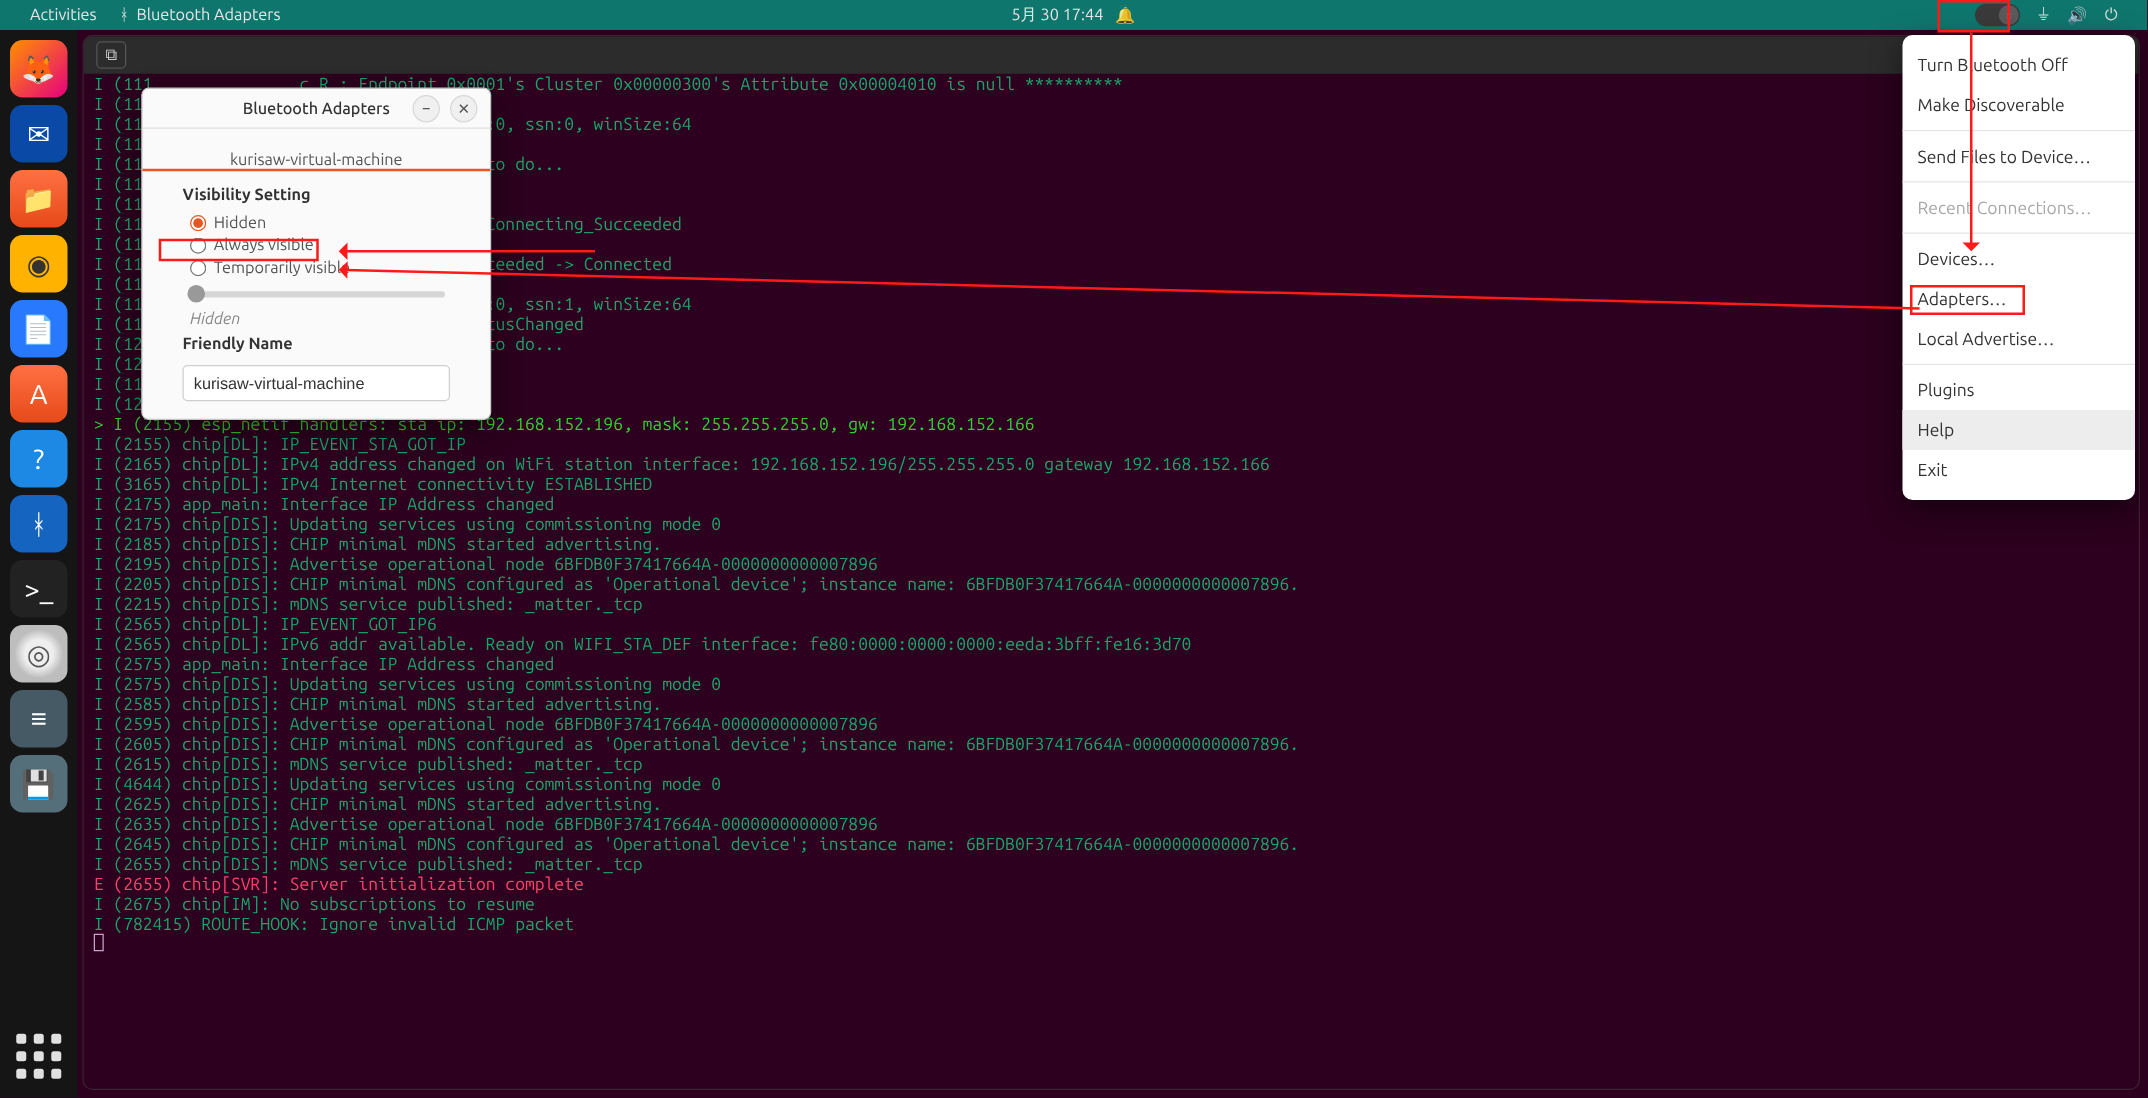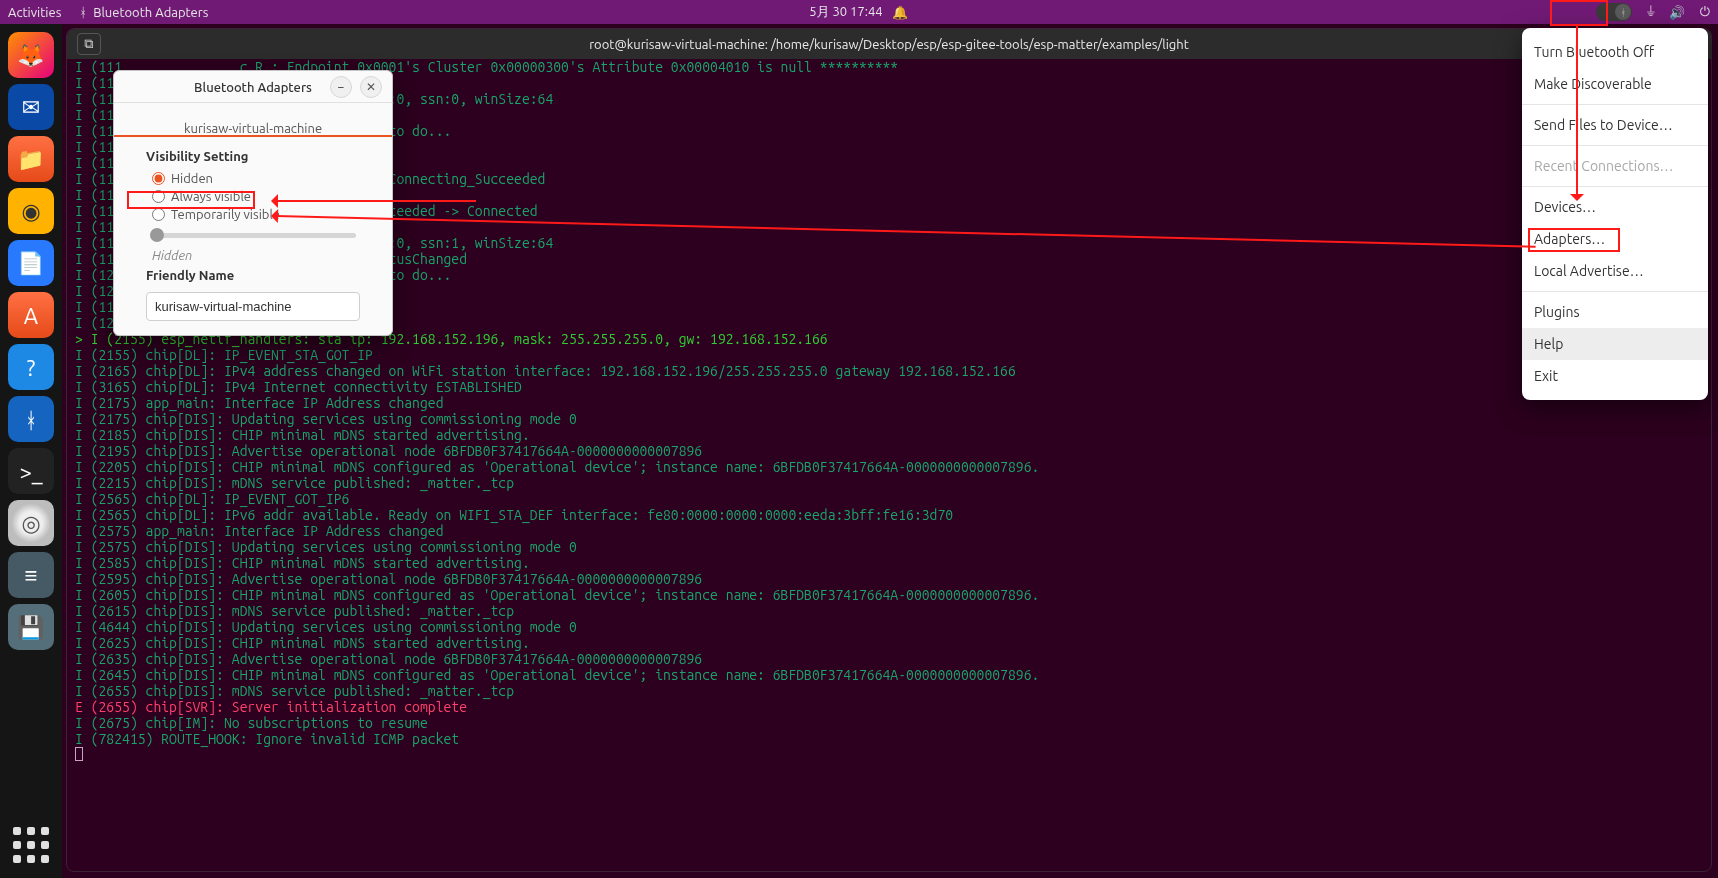--- a/index.html
+++ b/index.html
@@ -10,26 +10,26 @@
     height: 878px;
     overflow: hidden;
     position: relative;
     color: #d4d4d4;
     font-size: 13px;
   }
   
   .topbar {
     position: absolute; top: 0; left: 0; right: 0;
     height: 24px;
-    background: #701a75;
+    background: #0f766e;
     display: flex;
     align-items: center;
     color: #e6e6e6;
     font-size: 13px;
-    padding: 0 8px;
+    padding: 0 24px;
     z-index: 5;
   }
   .topbar .left { display:flex; align-items:center; gap:18px; }
   .topbar .left .app { display:flex; align-items:center; gap:6px; }
   .topbar .center {
     position:absolute; left:50%; transform:translateX(-50%);
     display:flex; align-items:center; gap:10px;
   }
   .topbar .right {
     margin-left:auto; display:flex; align-items:center; gap:14px;
@@ -218,21 +218,20 @@
       <span></span>
       <span></span>
       <span></span>
       <span></span>
   </div>
 </div>
 
 <div class="term-window">
   <div class="term-titlebar">
     <div class="newtab">⧉</div>
-    <span>root@kurisaw-virtual-machine: /home/kurisaw/Desktop/esp/esp-gitee-tools/esp-matter/examples/light</span>
   </div>
   <div class="term-body" id="term-body"><span class="I">I (111               c R : Endpoint 0x0001's Cluster 0x00000300's Attribute 0x00004010 is null **********</span>
 <span class="I">I (111               t 1 added</span>
 <span class="I">I (114               0:7c:ff:c0:ee), tid:0, ssn:0, winSize:64</span>
 <span class="I">I (114</span>
 <span class="I">I (114               tate, nothing else to do...</span>
 <span class="I">I (114               g:0, b:0</span>
 <span class="I">I (111               ED</span>
 <span class="I">I (116               nge: Connecting -&gt; Connecting_Succeeded</span>
 <span class="I">I (116</span>

